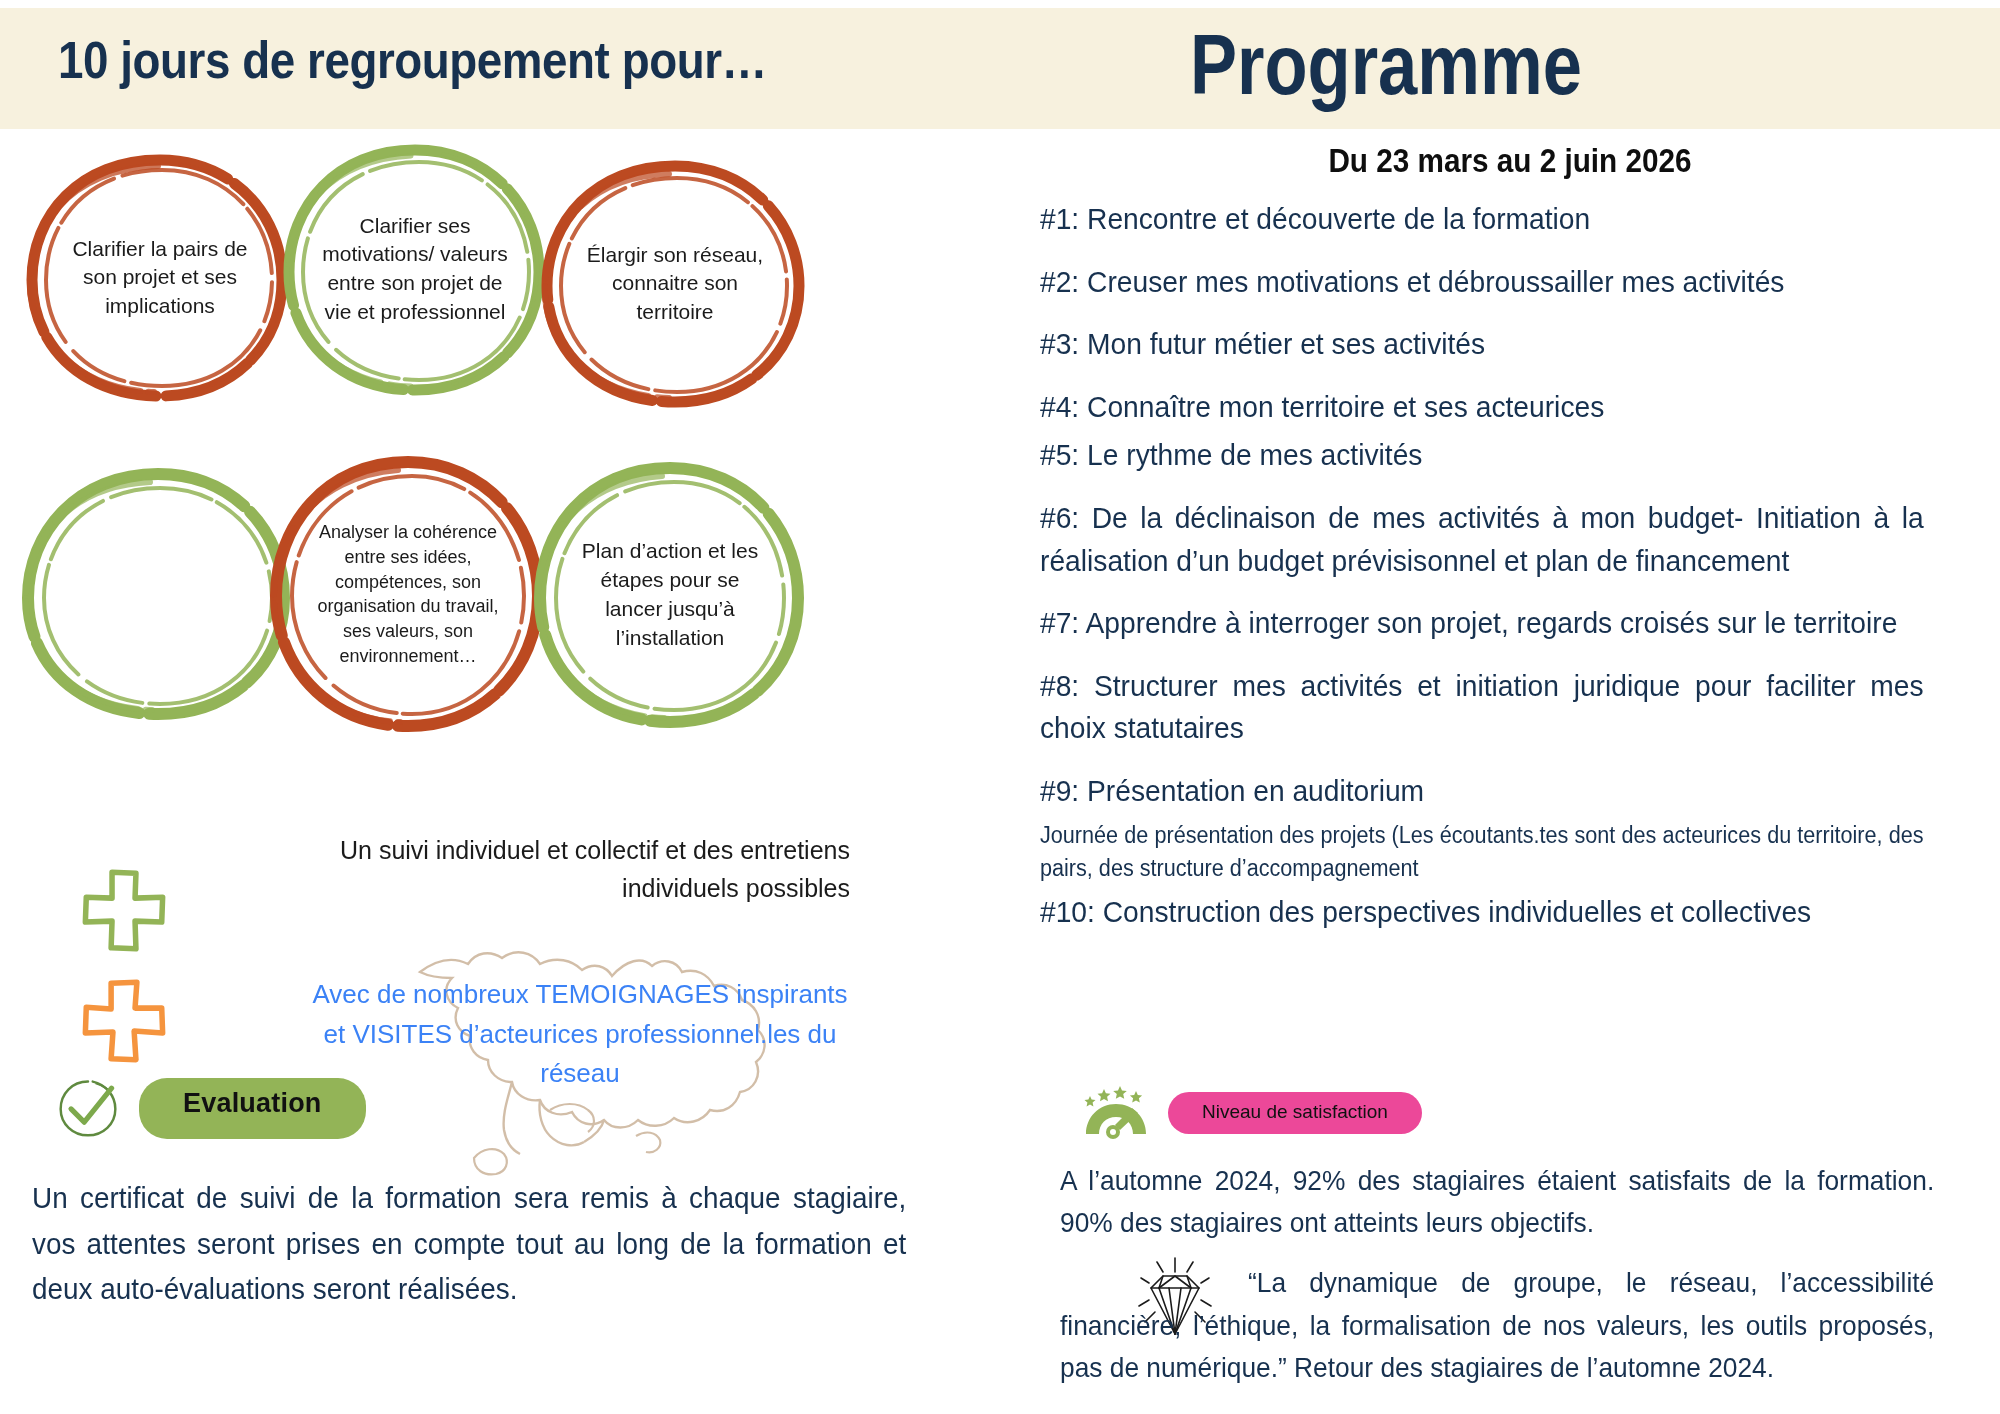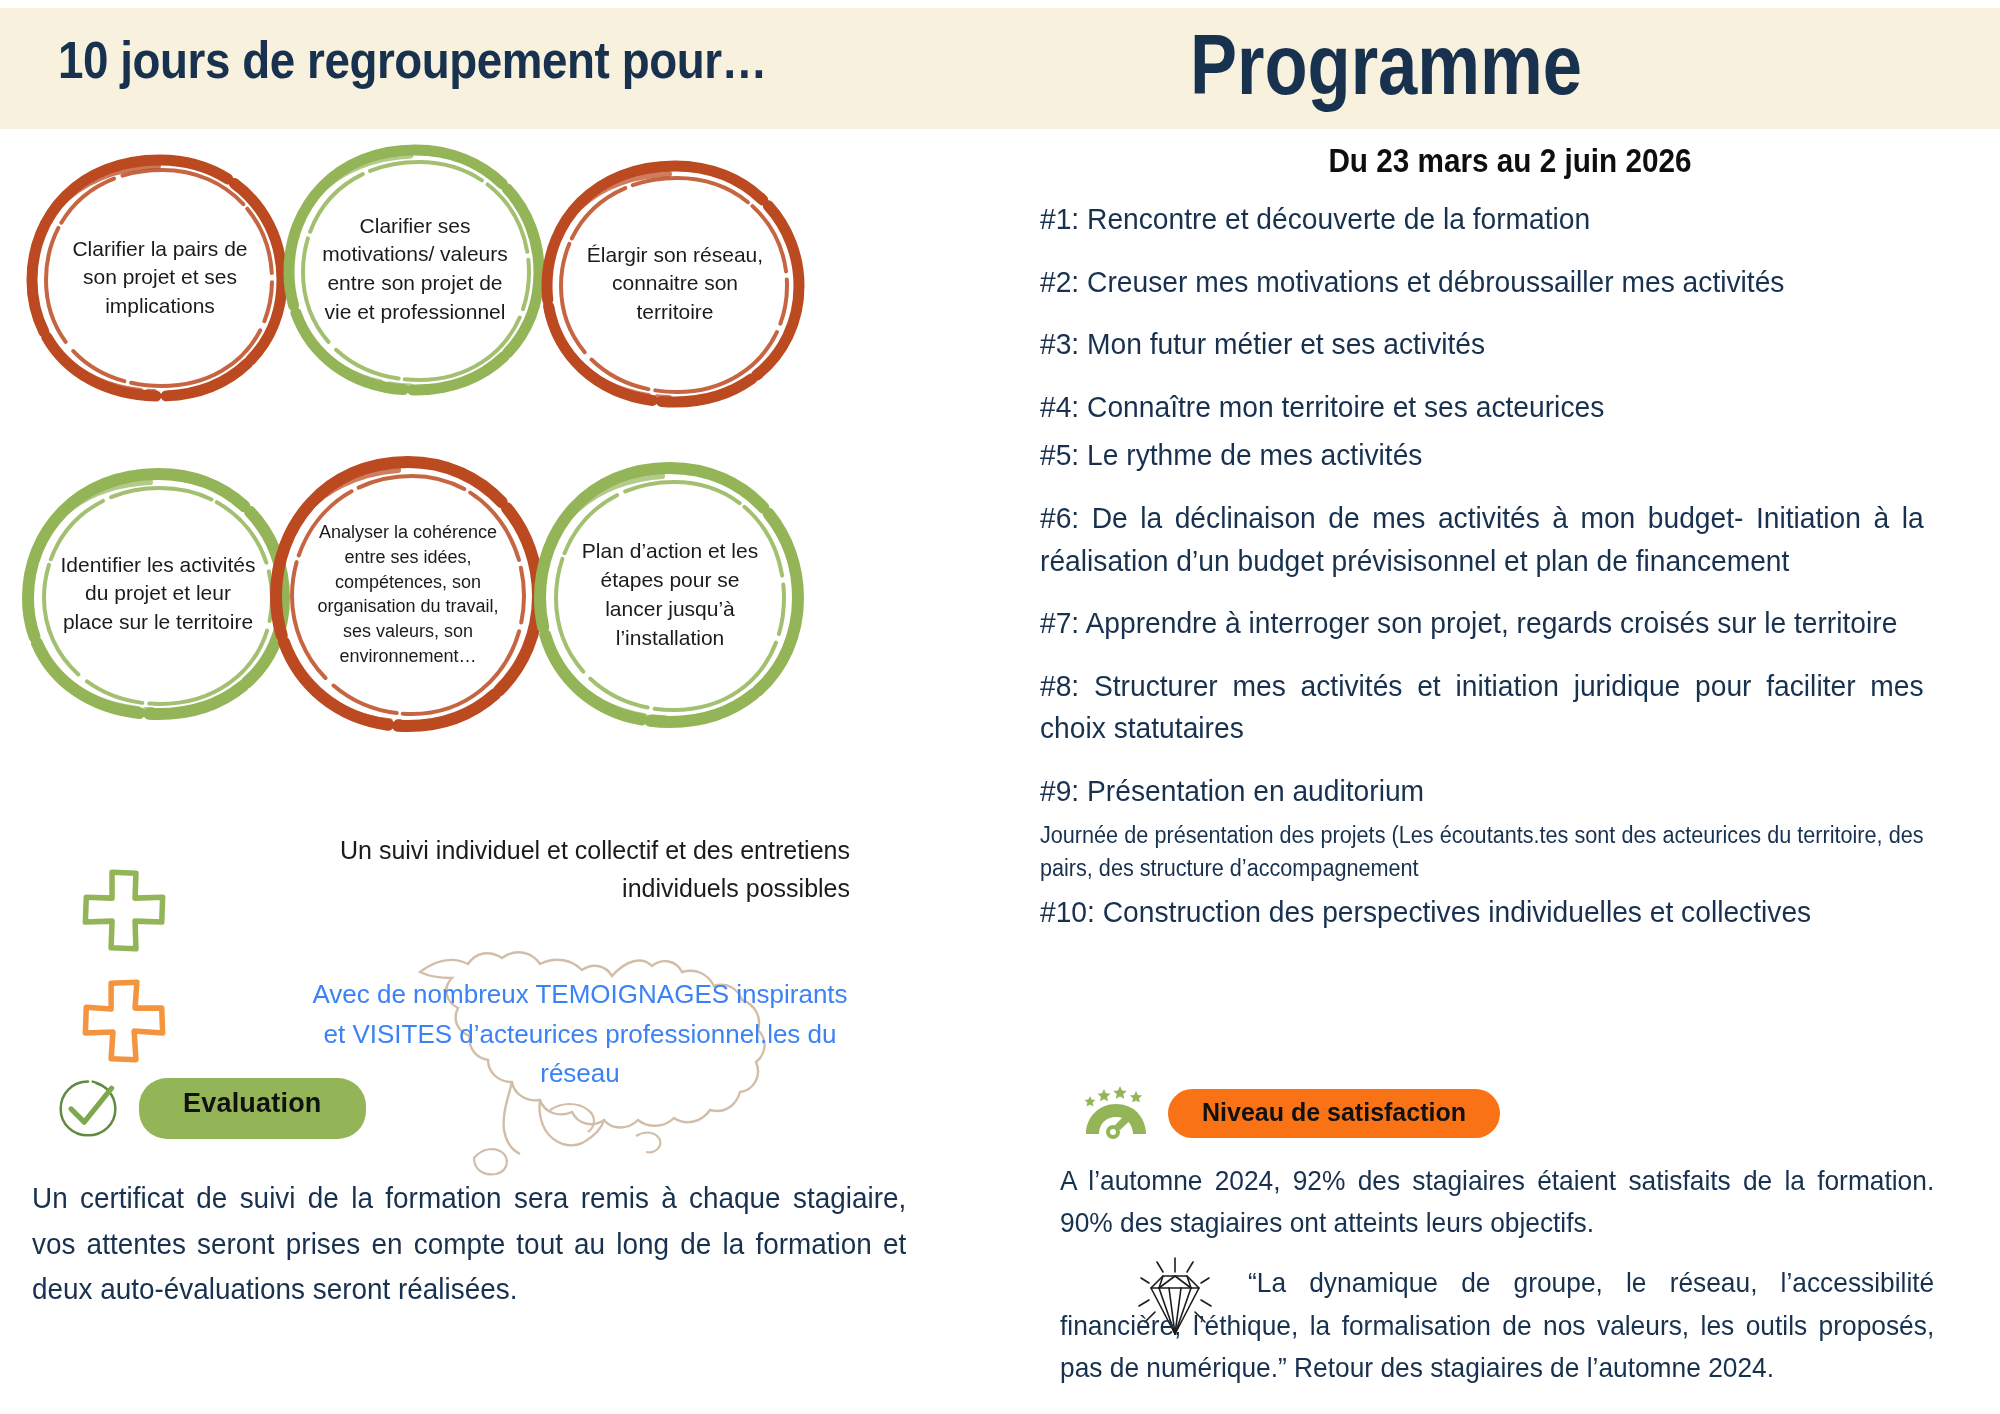--- a/index.html
+++ b/index.html
@@ -100,21 +100,21 @@
   .prog-sub {
     font-size: 23px; color: #17314f; line-height: 1.45;
     text-align: justify; margin-bottom: 6px;
     transform: scaleX(0.94); transform-origin: left top;
   }
 
   .satis-row { position: absolute; left: 1080px; top: 1082px; display: flex; align-items: center; }
   .gauge-icon { width: 72px; height: 62px; margin-right: 16px; }
   .gauge-icon svg { width: 100%; height: 100%; }
   .satis-pill {
-    background: #f97316; color: #111; font-weight: bold; font-size: 25px;
+    background: #ec4899; color: #111; font-weight: normal; font-size: 19px;
     padding: 9px 34px 11px 34px; border-radius: 26px;
   }
   .satis-text {
     position: absolute; left: 1060px; top: 1160px; width: 930px;
     font-size: 28px; color: #17314f; line-height: 1.5;
     text-align: justify; transform: scaleX(0.94); transform-origin: left top;
   }
   .gem-icon { position: absolute; left: 1125px; top: 1250px; width: 96px; height: 96px; }
   .gem-icon svg { width: 100%; height: 100%; }
   .quote-text {
@@ -185,21 +185,20 @@
       <div class="bubble" style="left:8px; top:0;">
         <span class="ring">
           <svg viewBox="0 0 300 275">
             <g fill="none" stroke="#93b457" stroke-linecap="round">
               <path d="M150 18 C 70 18, 20 76, 20 142 C 20 208, 72 258, 150 258 C 226 258, 276 206, 276 142 C 276 76, 226 18, 150 18" stroke-width="12" stroke-dasharray="240 7 130 10 100 5 190 8"></path>
               <path d="M152 32 C 80 32, 36 84, 36 142 C 36 200, 84 248, 152 248 C 220 248, 264 200, 264 142 C 264 84, 220 32, 152 32" stroke-width="4" stroke-dasharray="50 9 80 6 120 11 60 7 150 10" opacity="0.85"></path>
               <path d="M142 26 C 62 30, 16 84, 18 148 C 20 208, 74 252, 144 254" stroke-width="6" stroke-dasharray="105 13 65 9 170 8" opacity="0.7"></path>
             </g>
           </svg>
         </span>
-        <div class="btext">Identifier les activités du projet et leur place sur le territoire</div>
       </div>
 
       <div class="bubble" style="left:258px; top:-12px; height:300px;">
         <span class="ring">
           <svg viewBox="0 0 300 300">
             <g fill="none" stroke="#bc4a21" stroke-linecap="round">
               <path d="M150 18 C 68 18, 18 82, 18 152 C 18 222, 70 282, 150 282 C 228 282, 280 222, 280 152 C 280 82, 228 18, 150 18" stroke-width="12" stroke-dasharray="250 7 140 10 105 5 200 8"></path>
               <path d="M154 32 C 80 32, 34 90, 34 152 C 34 214, 84 270, 154 270 C 222 270, 266 214, 266 152 C 266 90, 222 32, 154 32" stroke-width="4" stroke-dasharray="55 8 85 7 125 11 70 6 155 9" opacity="0.85"></path>
               <path d="M140 26 C 60 32, 14 90, 16 158 C 18 222, 72 276, 142 278" stroke-width="6" stroke-dasharray="110 14 70 9 180 8" opacity="0.72"></path>
             </g>

